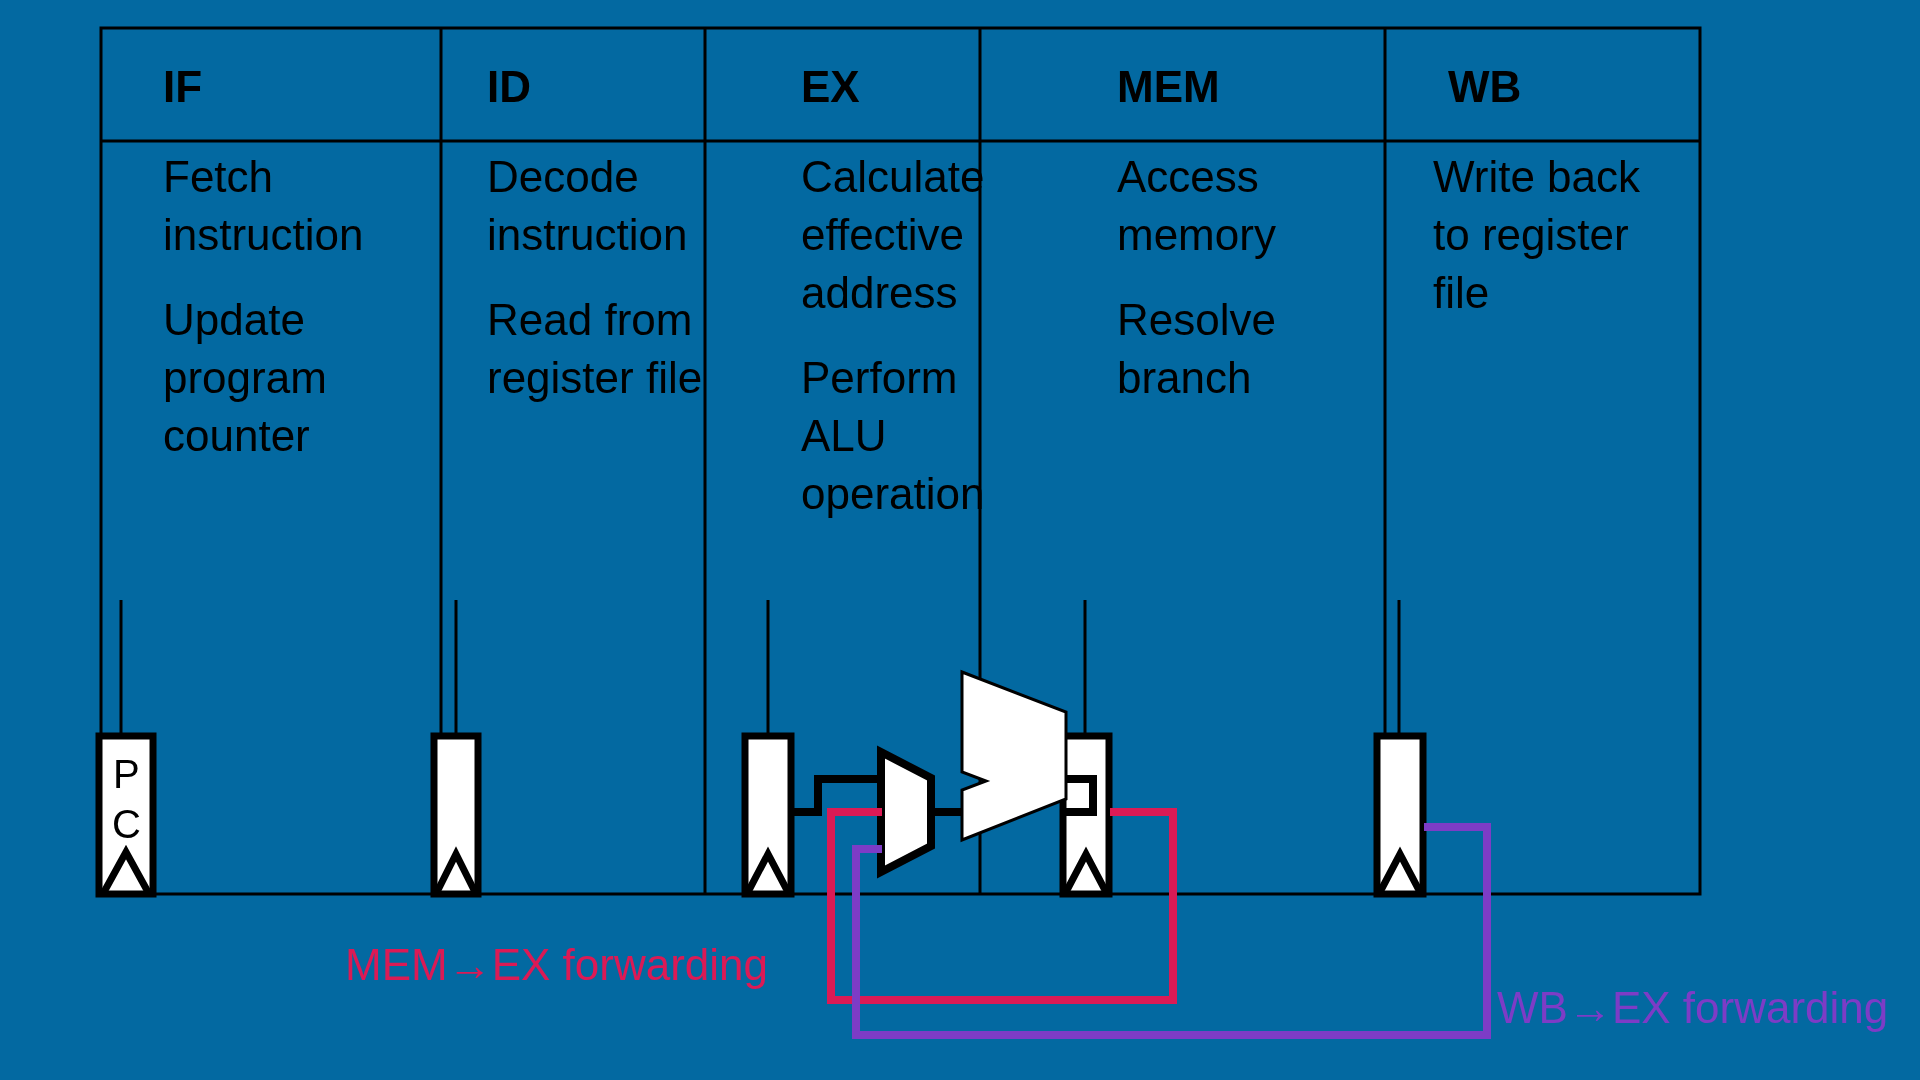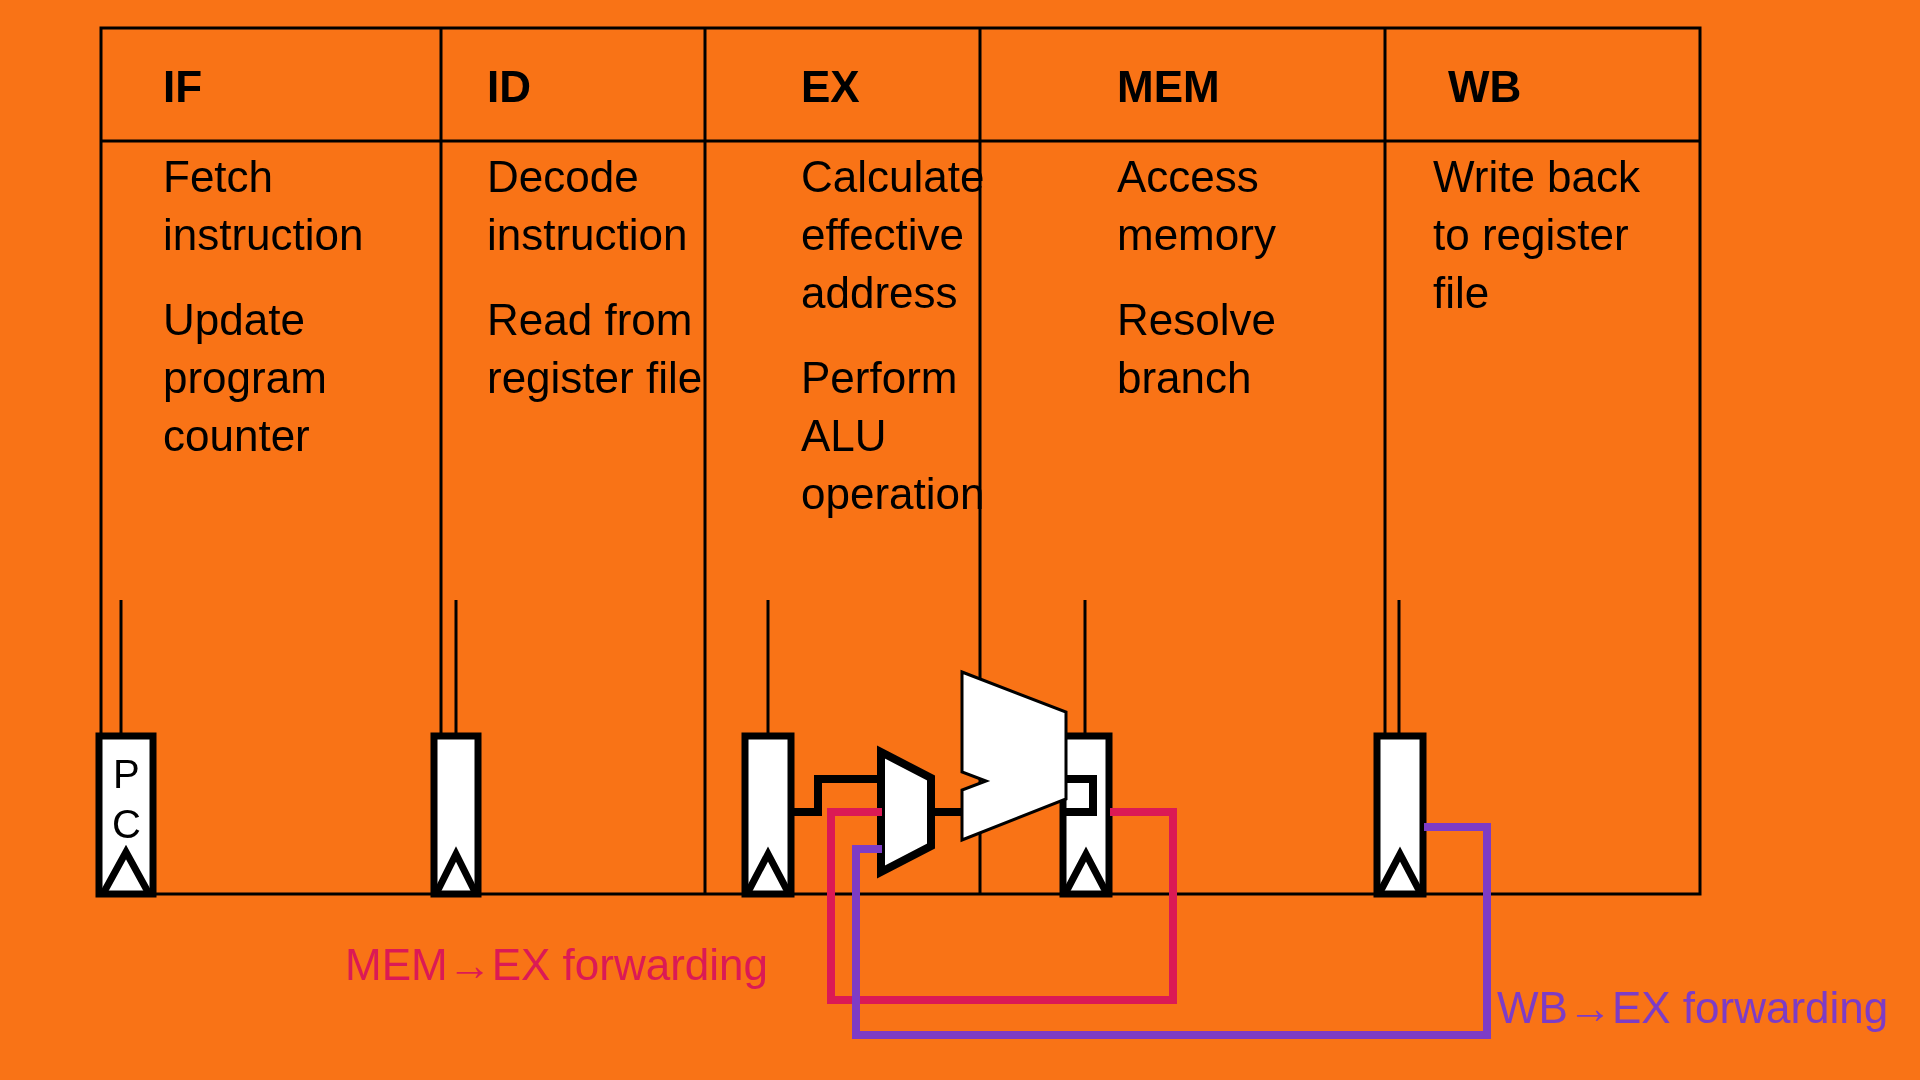--- a/index.html
+++ b/index.html
@@ -10,21 +10,21 @@
   body {
     width: 1920px;
     height: 1080px;
     font-family: "Liberation Sans", sans-serif;
     overflow: hidden;
   }
   #stage {
     position: relative;
     width: 1920px;
     height: 1080px;
-    background: #f97316;
+    background: #0369a1;
     text-align: right;
   }
   #diagram {
     position: absolute;
     left: 0;
     top: 0;
   }
   .cell-text {
     font-family: "Liberation Sans", sans-serif;
     font-size: 44px;

